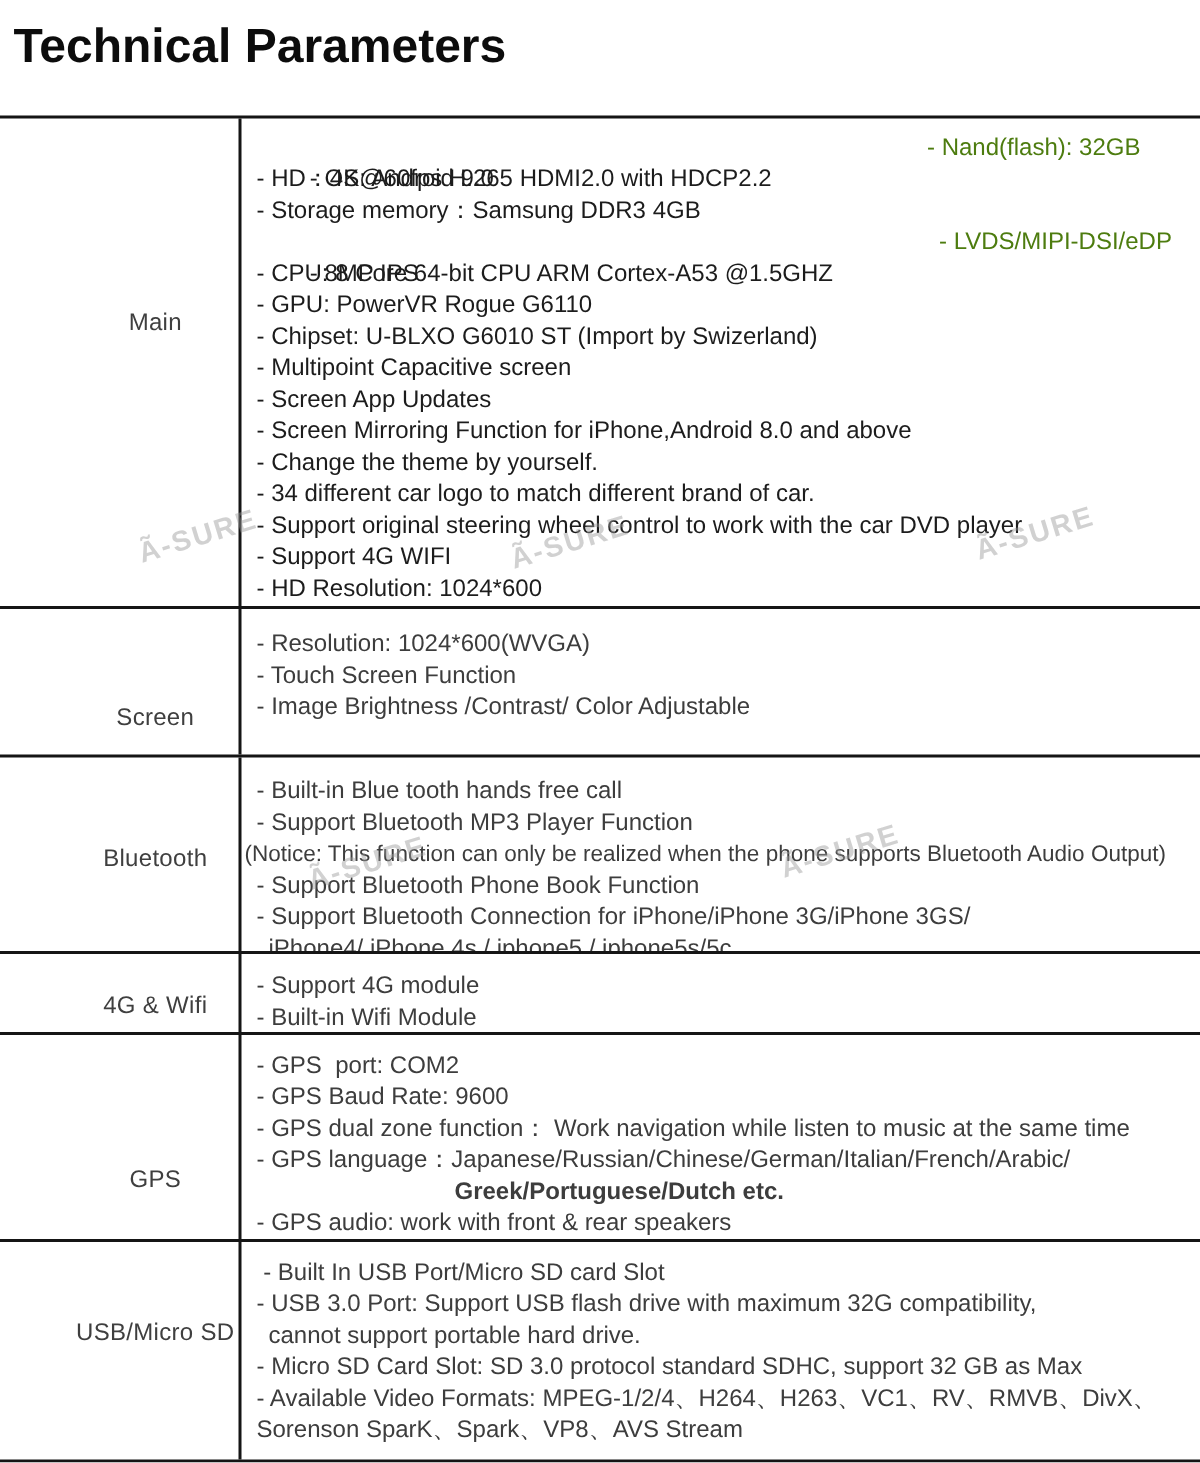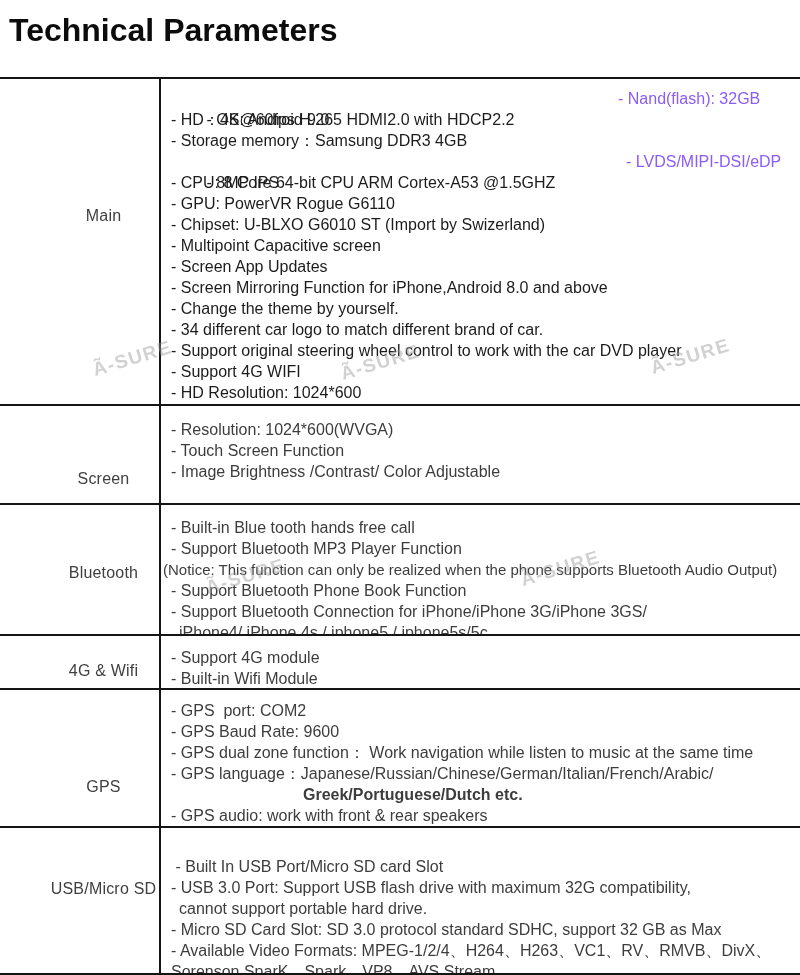--- a/index.html
+++ b/index.html
@@ -32,32 +32,32 @@
   }
   .line{
     height:21px;font-size:16px;line-height:21px;white-space:pre;position:relative;
   }
   .row-main{height:325px}   .row-main .content-cell{padding-top:9px}
   .row-main .line{color:#1c1c1c;}
   .row-screen{height:97px}  .row-screen .content-cell{padding-top:13px}
   .row-bt{height:129px}     .row-bt .content-cell{padding-top:12px}
   .row-4g{height:52px}      .row-4g .content-cell{padding-top:11px}
   .row-gps{height:136px}    .row-gps .content-cell{padding-top:10px}
-  .row-usb{height:145px}    .row-usb .content-cell{padding-top:28px}
+  .row-usb{height:145px}    .row-usb .content-cell{padding-top:10px}
   .row-screen .line,.row-bt .line,.row-4g .line,.row-gps .line,.row-usb .line{color:#3d3d3d;}
   .row-main .label-cell span{top:128px}
   .row-screen .label-cell span{top:64px}
   .row-bt .label-cell span{top:59px}
   .row-4g .label-cell span{top:26px}
   .row-gps .label-cell span{top:88px}
   .row-usb .label-cell span{top:52px}
   .notice{font-size:15px;margin-left:-8px;color:#262626;}
   .cont{padding-left:8px;}
   .cont-deep{padding-left:132px;font-weight:bold;}
-  .rcol{position:absolute;top:0;color:#8b5cf6;}
+  .rcol{position:absolute;top:0;color:#4d7c0f;}
   .r-nand{left:447px;}
   .r-lvds{left:455px;}
   .watermark{
     position:absolute;font-weight:bold;font-size:19px;letter-spacing:1.5px;
     color:#9a9a9a;opacity:0.45;transform:rotate(-17deg);transform-origin:left top;
     pointer-events:none;z-index:3;white-space:pre;
   }
   .wm-1{left:90px;top:360px;}
   .wm-2{left:338px;top:364px;}
   .wm-3{left:648px;top:358px;}

